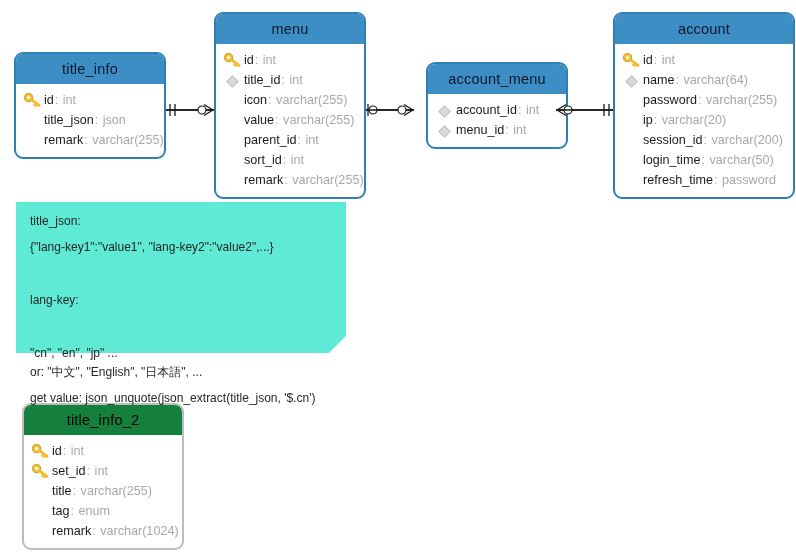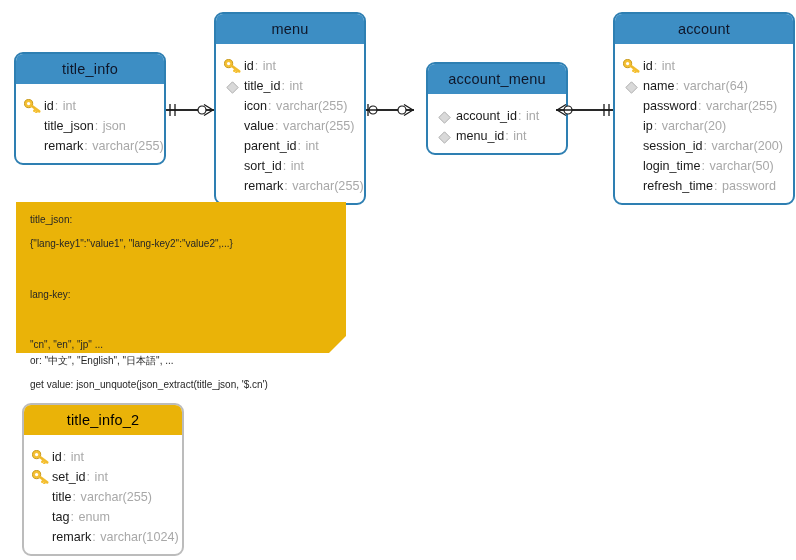--- a/index.html
+++ b/index.html
@@ -38,25 +38,25 @@
     height: 30px;
     line-height: 30px;
     background: #3d8ec4;
     color: #0f172a;
     text-align: center;
     font-size: 14.5px;
     letter-spacing: .2px;
     white-space: nowrap;
   }
   .table-box.gray .table-header {
-    background: #eab308;
+    background: #15803d;
     color: #000000;
   }
   .table-body {
-    padding: 12px 0 7px 0;
+    padding: 6px 0 7px 0;
   }
   .field-row {
     height: 20px;
     line-height: 20px;
     display: flex;
     align-items: center;
     padding-left: 8px;
     white-space: nowrap;
     font-size: 12.6px;
   }
@@ -77,24 +77,24 @@
   }
 
   
   .icon-key svg { position:absolute; left:0; top:1px; }
   
   .icon-diamond svg { position:absolute; left:2px; top:3px; }
 
   
   .note {
     position: absolute;
-    background: #eab308;
+    background: #5eead4;
     box-sizing: border-box;
     padding: 12px 14px 22px 14px;
-    font-size: 10px;
+    font-size: 12px;
     color: #262626;
     line-height: 1.18;
   }
   .note-line { margin: 0 0 12px 0; white-space: nowrap; }
   .note-line.tight { margin-bottom: 4px; margin-top: 39px; }
   .note-line:last-child { margin-bottom: 0; }
   .note-fold {
     position: absolute;
     right: 0;
     bottom: 0;

